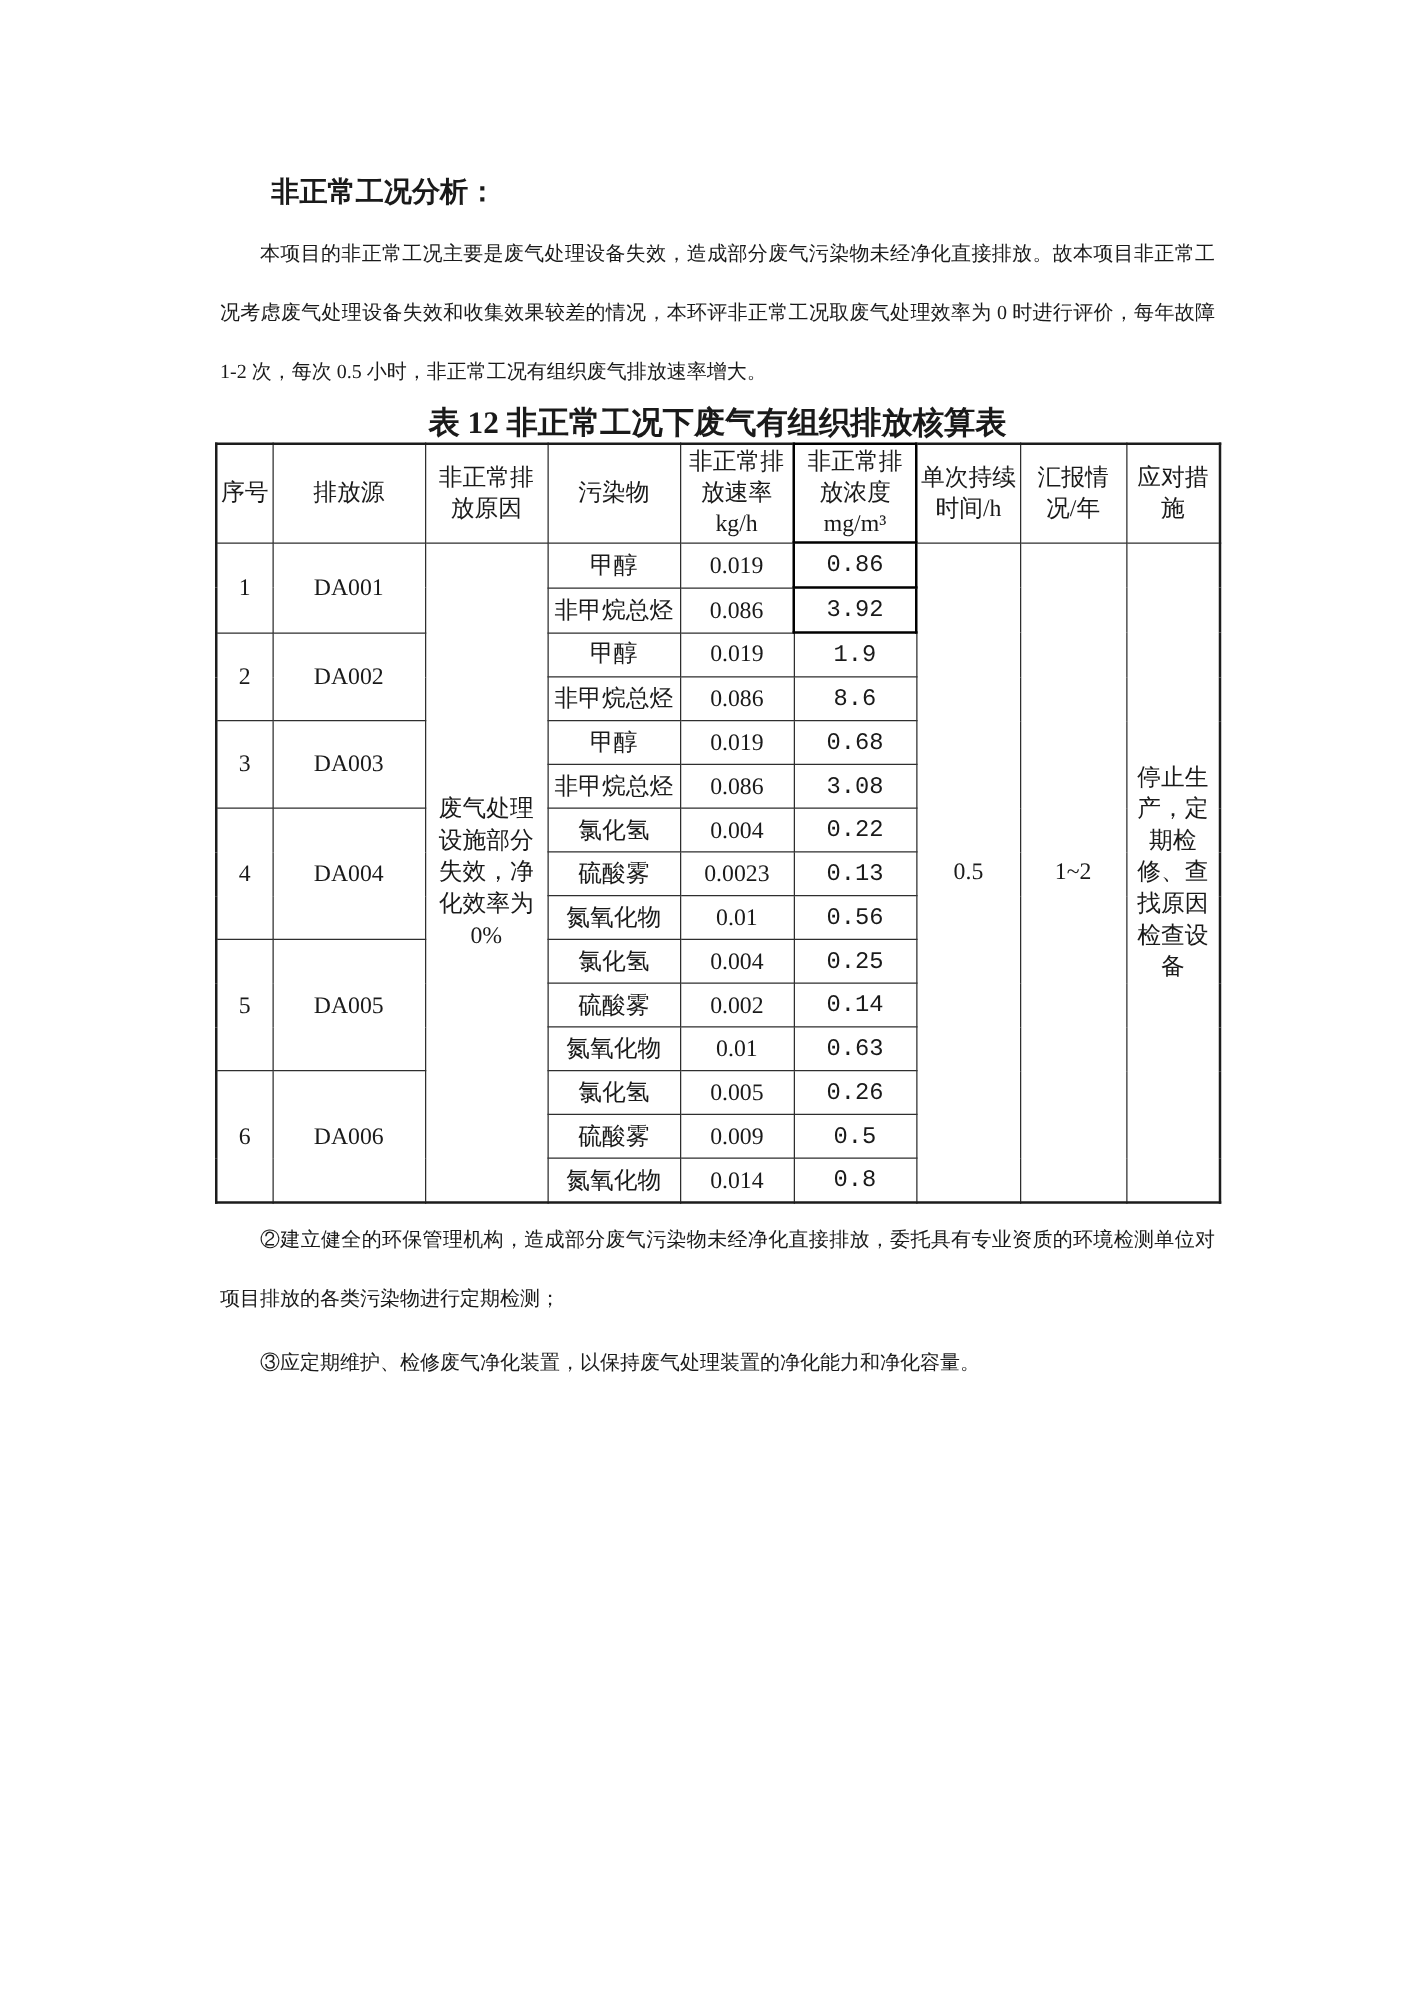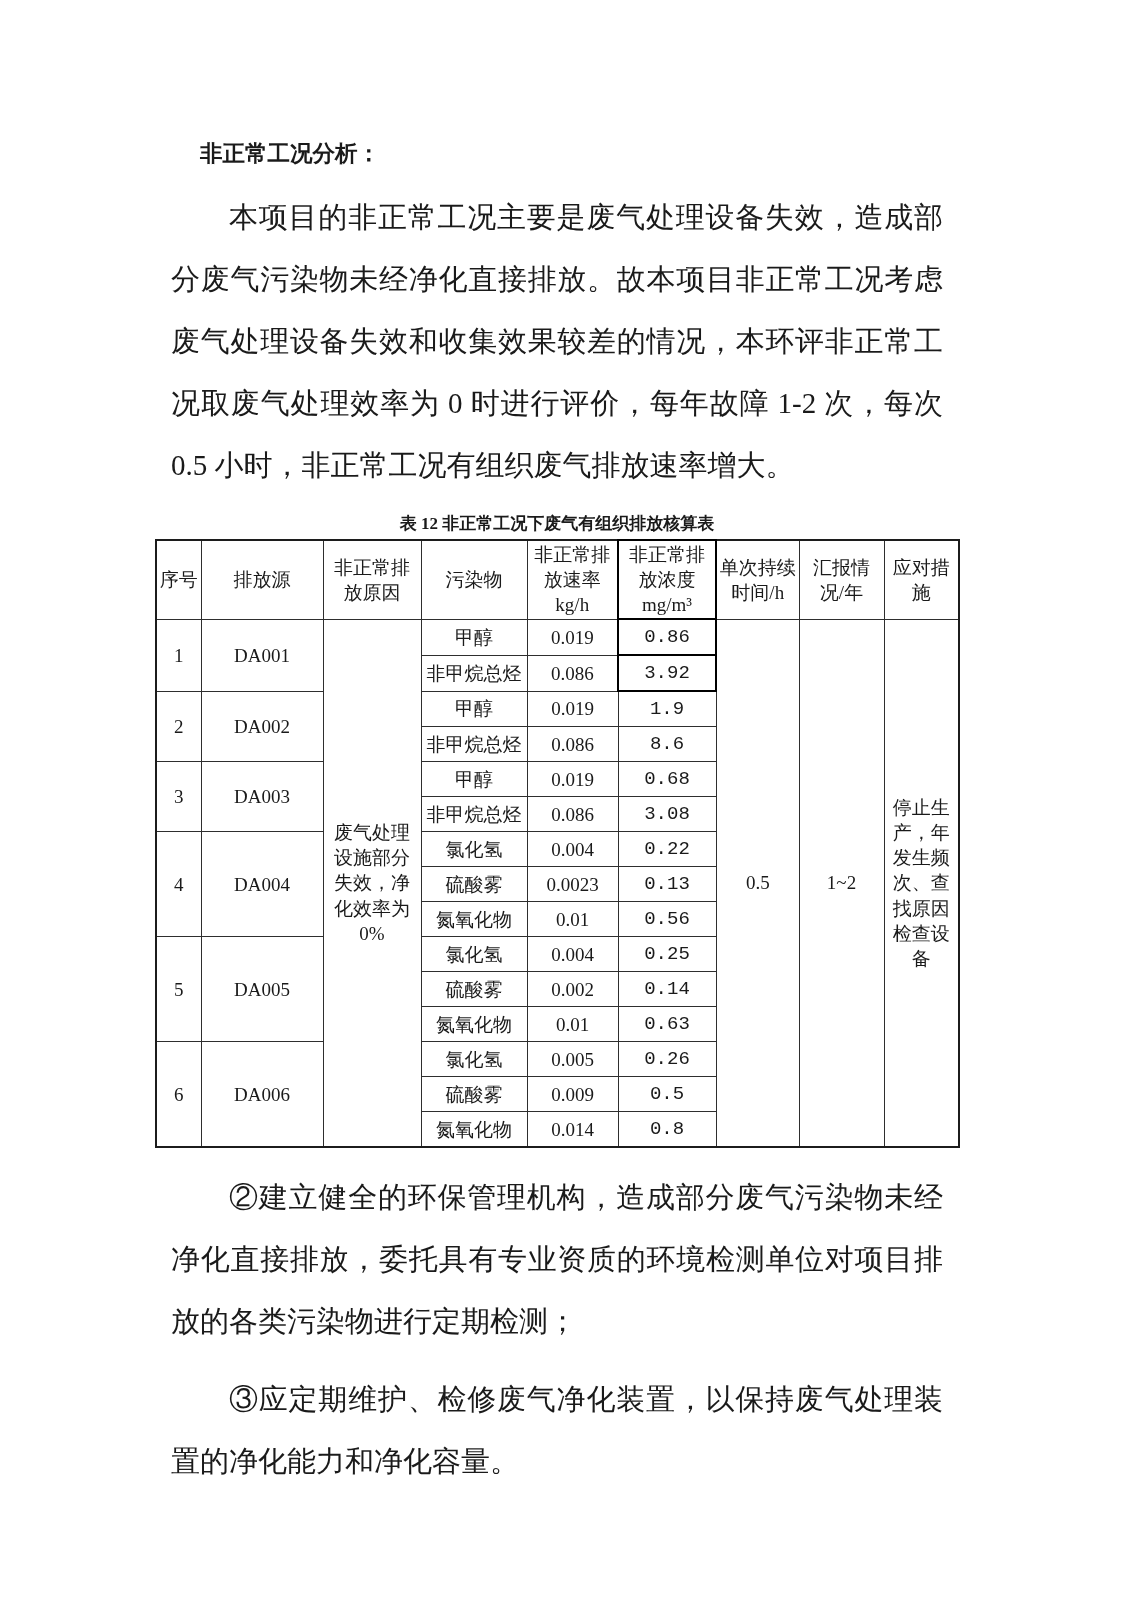--- a/index.html
+++ b/index.html
@@ -6,40 +6,40 @@
   body {
     width: 1131px; height: 1600px;
     background: #ffffff;
     font-family: "Liberation Serif", "DejaVu Serif", serif;
     color: #1a1a1a;
     position: relative;
     overflow: hidden;
   }
   .content {
     position: absolute;
-    left: 155px; top: 0;
+    left: 172px; top: 0;
     width: 804px;
     padding-top: 138px;
   }
   .heading {
     font-size: 22.5px;
     font-weight: bold;
     text-indent: 2em;
     line-height: 32px;
     margin: 0 0 10px 0;
   }
   .para {
-    font-size: 29px;
-    line-height: 62px;
+    font-size: 16px;
+    line-height: 47px;
     text-align: justify;
     text-indent: 2em;
-    margin: 16px;
+    margin: 4px;
   }
   .table-caption {
-    font-size: 17px;
+    font-size: 25px;
     font-weight: bold;
     text-align: center;
     margin: 6px 0 3px 0;
     line-height: 24px;
   }
   table.emissions {
     width: 803px;
     border-collapse: collapse;
     table-layout: fixed;
     font-size: 19px;
@@ -100,21 +100,21 @@
 
       <tr>
         <td rowspan="2">1</td>
         <td rowspan="2">DA001</td>
         <td rowspan="15">废气处理设施部分失效，净化效率为 0%</td>
         <td>甲醇</td>
         <td>0.019</td>
         <td class="conc-col bold-cell">0.86</td>
         <td rowspan="15">0.5</td>
         <td rowspan="15">1~2</td>
-        <td rowspan="15">停止生产，年发生频次、查找原因检查设备</td>
+        <td rowspan="15">停止生产，定期检修、查找原因检查设备</td>
       </tr>
       <tr>
         <td>非甲烷总烃</td>
         <td>0.086</td>
         <td class="conc-col bold-cell">3.92</td>
       </tr>
 
       <tr>
         <td rowspan="2">2</td>
         <td rowspan="2">DA002</td>

